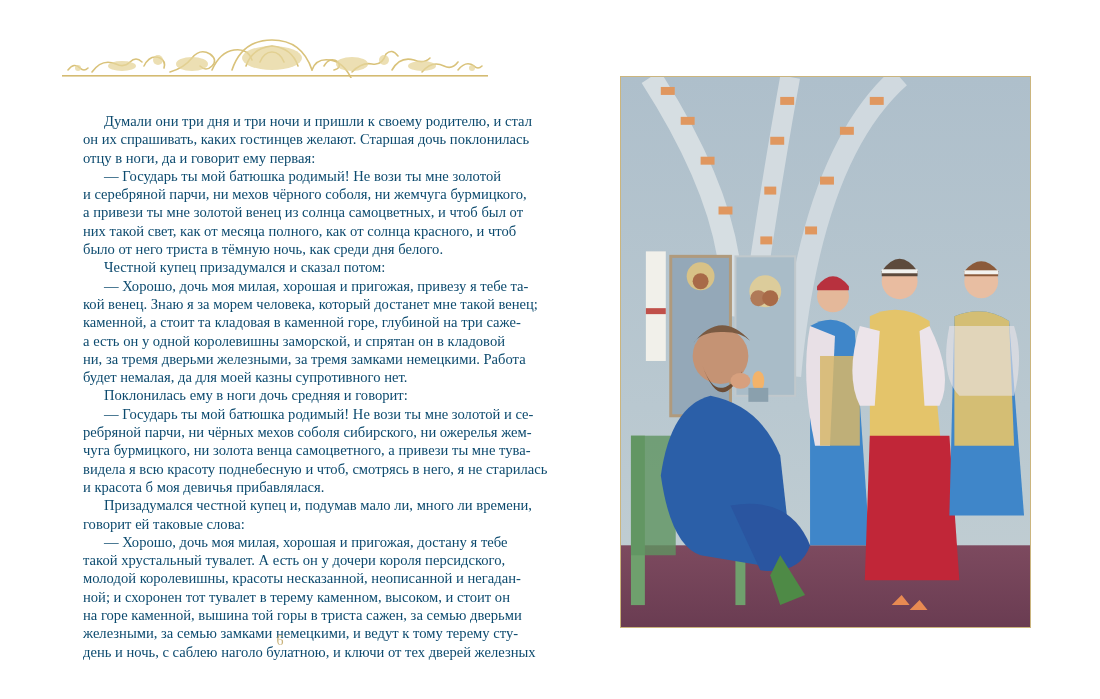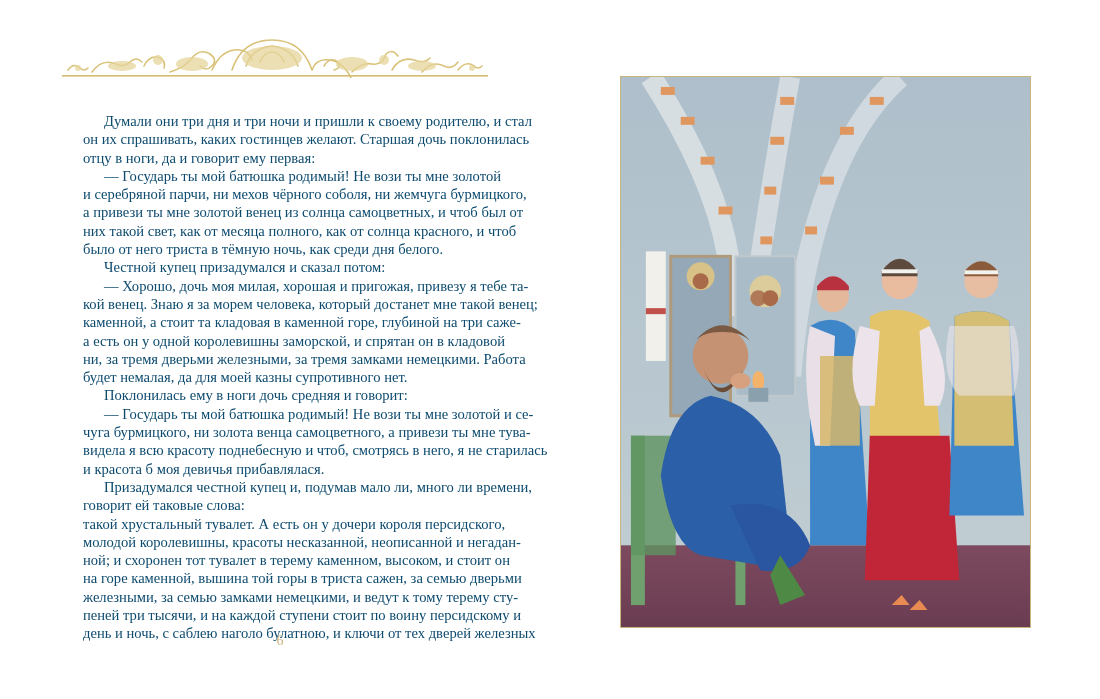--- a/index.html
+++ b/index.html
@@ -93,35 +93,36 @@
       <span class="ln">каменной, а стоит та кладовая в каменной горе, глубиной на три саже-</span>
       <span class="ln">а есть он у одной королевишны заморской, и спрятан он в кладовой</span>
       <span class="ln">ни, за тремя дверьми железными, за тремя замками немецкими. Работа</span>
       <span class="ln last">будет немалая, да для моей казны супротивного нет.</span>
     </p>
     <p>
       <span class="ln first last">Поклонилась ему в ноги дочь средняя и говорит:</span>
     </p>
     <p>
       <span class="ln first">— Государь ты мой батюшка родимый! Не вози ты мне золотой и се-</span>
+      <span class="ln">ребряной парчи, ни чёрных мехов соболя сибирского, ни ожерелья жем-</span>
       <span class="ln">чуга бурмицкого, ни золота венца самоцветного, а привези ты мне тува-</span>
       <span class="ln">видела я всю красоту поднебесную и чтоб, смотрясь в него, я не старилась</span>
       <span class="ln last">и красота б моя девичья прибавлялася.</span>
     </p>
     <p>
       <span class="ln first">Призадумался честной купец и, подумав мало ли, много ли времени,</span>
       <span class="ln last">говорит ей таковые слова:</span>
     </p>
     <p>
+      <span class="ln first">— Хорошо, дочь моя милая, хорошая и пригожая, достану я тебе</span>
       <span class="ln">такой хрустальный тувалет. А есть он у дочери короля персидского,</span>
       <span class="ln">молодой королевишны, красоты несказанной, неописанной и негадан-</span>
       <span class="ln">ной; и схоронен тот тувалет в терему каменном, высоком, и стоит он</span>
       <span class="ln">на горе каменной, вышина той горы в триста сажен, за семью дверьми</span>
       <span class="ln">железными, за семью замками немецкими, и ведут к тому терему сту-</span>
-      <span class="ln">пеней три тысячи, и на каждой ступени стоит по воину персидскому и</span>
       <span class="ln">день и ночь, с саблею наголо булатною, и ключи от тех дверей железных</span>
     </p>
   </div>
 
   <div class="page-number">6</div>
 
   <div class="illustration">
     <svg viewBox="0 0 411 552" preserveAspectRatio="none">
       <defs>
         <linearGradient id="wall" x1="0" y1="0" x2="0" y2="1">

